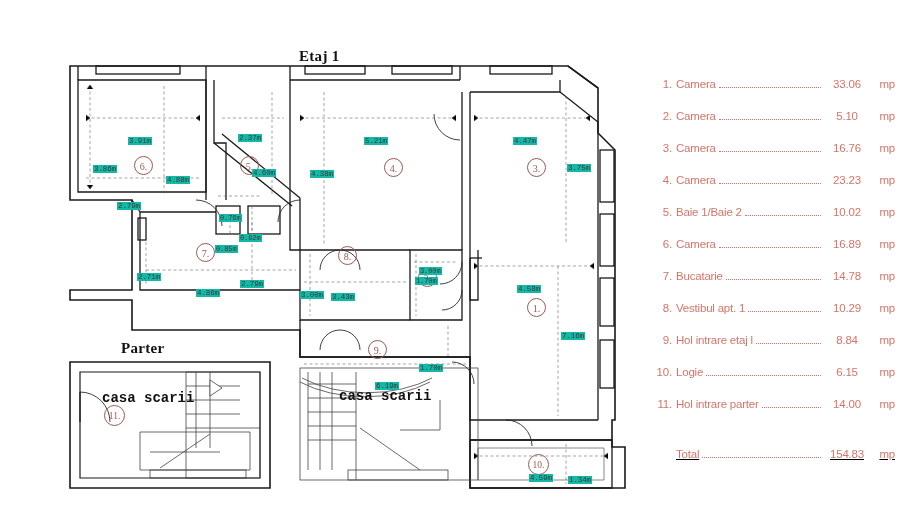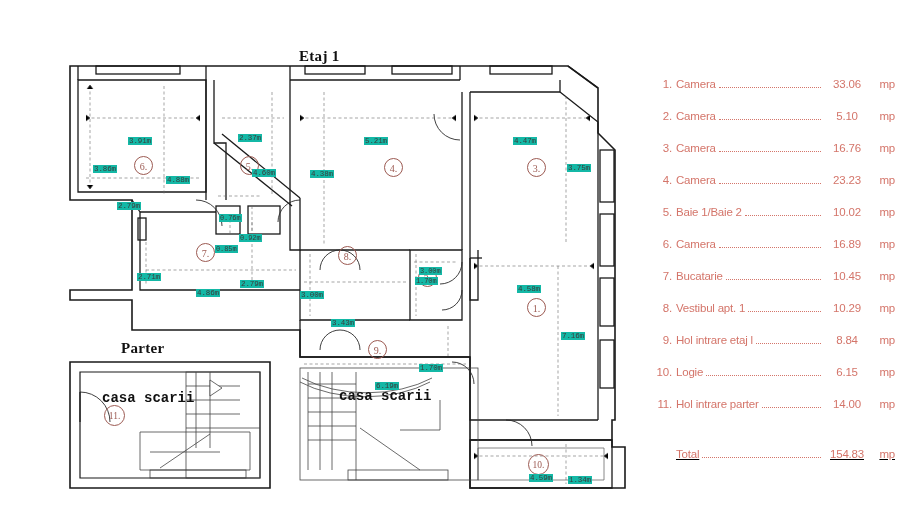--- a/index.html
+++ b/index.html
@@ -346,21 +346,21 @@
 
     <div class="dim small" style="left:219px; top:190px;">0.76m</div>
     <div class="dim small" style="left:239px; top:210px;">0.92m</div>
     <div class="dim small" style="left:215px; top:221px;">0.85m</div>
 
     <div class="dim" style="left:137px; top:249px;">2.71m</div>
     <div class="dim" style="left:196px; top:265px;">4.86m</div>
     <div class="dim" style="left:240px; top:256px;">2.79m</div>
 
     <div class="dim" style="left:300px; top:267px;">3.00m</div>
-    <div class="dim" style="left:331px; top:295px;">3.43m</div>
+    <div class="dim" style="left:331px; top:269px;">3.43m</div>
 
     <div class="dim small" style="left:419px; top:243px;">3.00m</div>
     <div class="dim small" style="left:415px; top:253px;">1.70m</div>
 
     <div class="dim" style="left:375px; top:358px;">6.19m</div>
     <div class="dim" style="left:419px; top:340px;">1.70m</div>
 
     <div class="dim" style="left:517px; top:261px;">4.58m</div>
     <div class="dim" style="left:561px; top:308px;">7.16m</div>
 
@@ -408,21 +408,21 @@
       <span class="legend-num">6.</span>
       <span class="legend-label">Camera</span>
       <span class="legend-dots"></span>
       <span class="legend-value">16.89</span>
       <span class="legend-unit">mp</span>
     </div>
     <div class="legend-row">
       <span class="legend-num">7.</span>
       <span class="legend-label">Bucatarie</span>
       <span class="legend-dots"></span>
-      <span class="legend-value">10.45</span>
+      <span class="legend-value">14.78</span>
       <span class="legend-unit">mp</span>
     </div>
     <div class="legend-row">
       <span class="legend-num">8.</span>
       <span class="legend-label">Vestibul apt. 1</span>
       <span class="legend-dots"></span>
       <span class="legend-value">10.29</span>
       <span class="legend-unit">mp</span>
     </div>
     <div class="legend-row">

